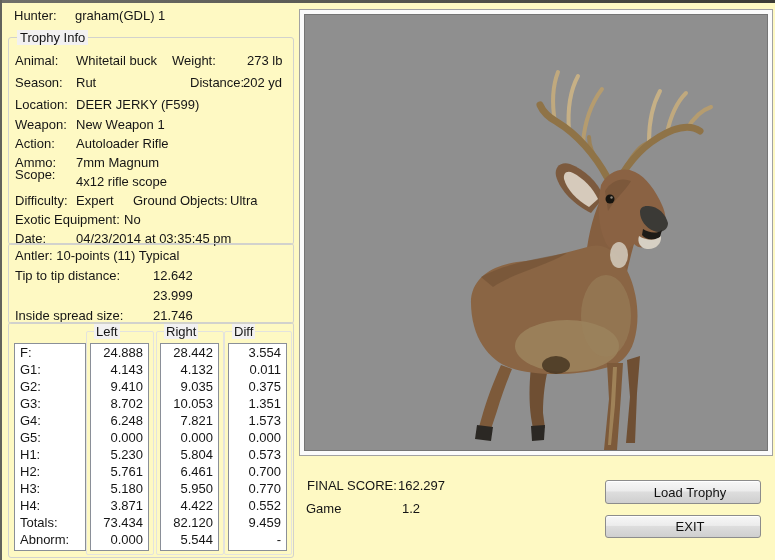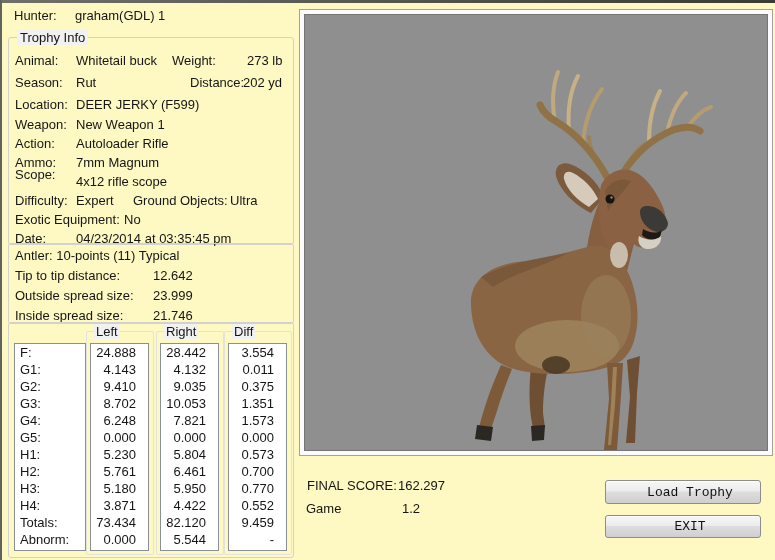--- a/index.html
+++ b/index.html
@@ -5,26 +5,26 @@
   html,body{margin:0;padding:0;background:#d8d8d8;font-family:"Liberation Sans","DejaVu Sans",sans-serif;}
   #app{position:relative;width:775px;height:560px;background:#fef9c3;overflow:hidden;color:#151515;}
   .edge-top{position:absolute;left:0;top:0;width:775px;height:3px;background:linear-gradient(90deg,#70706a,#3b3b35);}
   .edge-left{position:absolute;left:0;top:0;width:2px;height:560px;background:#62625c;}
   .t{position:absolute;font-size:13px;line-height:15px;white-space:nowrap;}
   .groupbox{position:absolute;border:1px solid #d2d2cd;border-radius:3px;}
   .gb-label{position:absolute;top:-8px;left:8px;background:#f2f1f1;padding:0 3px;font-size:13px;line-height:15px;white-space:nowrap;}
   .listbox{position:absolute;background:#ffffff;border:1px solid #8a8f98;overflow:hidden;}
   .cell{height:17px;font-size:13px;line-height:17px;white-space:nowrap;}
   .cell.lab{padding-left:5px;text-align:left;}
-  .cell.num{padding-right:12px;text-align:right;}
+  .cell.num{padding-right:5px;text-align:right;}
   .hframe{position:absolute;border:1px solid #e3e3de;border-radius:2px;}
   .hlabel{position:absolute;background:#f2f1f1;padding:0 2px;font-size:13px;line-height:15px;}
   .btn{position:absolute;width:156px;height:24px;border:1px solid #8c8c8c;border-radius:3px;
        background:linear-gradient(#f7f7f7,#ececec 45%,#dddddd 50%,#cfcfcf);
-       font-size:13px;font-family:Liberation Mono, monospace;color:#111;cursor:pointer;
+       font-size:13px;font-family:Liberation Sans, sans-serif;color:#111;cursor:pointer;
        box-shadow:inset 0 1px 0 #ffffff;padding-left:20px;}
   .viewport-outer{position:absolute;left:299px;top:9px;width:474px;height:447px;background:#fbfbfb;border:1px solid #a2a2a2;box-sizing:border-box;}
   .viewport-inner{position:absolute;left:4px;top:4px;width:464px;height:437px;background:#8f8f8f;border:1px solid #757575;box-sizing:border-box;overflow:hidden;}
 </style>
 </head>
 <body>
 
 <div id="app">
   <div class="edge-top"></div>
   <div class="edge-left"></div>
@@ -69,21 +69,20 @@
     <span class="t" style="left:115px;top:174px">No</span>
 
     <span class="t" style="left:6px;top:193px">Date:</span>
     <span class="t" style="left:67px;top:193px">04/23/2014 at 03:35:45 pm</span>
   </div>
 
   <div class="groupbox" style="left:8px;top:243px;width:284px;height:79px">
     <span class="t" style="left:6px;top:4px">Antler: 10-points (11) Typical</span>
     <span class="t" style="left:6px;top:24px">Tip to tip distance:</span>
     <span class="t" style="left:144px;top:24px">12.642</span>
-    <span class="t" style="left:6px;top:44px">Outside spread size:</span>
     <span class="t" style="left:144px;top:44px">23.999</span>
     <span class="t" style="left:6px;top:64px">Inside spread size:</span>
     <span class="t" style="left:144px;top:64px">21.746</span>
   </div>
 
   <div class="groupbox" style="left:8px;top:322px;width:284px;height:234px"></div>
 
   <div class="hframe" style="left:86px;top:331px;width:66px;height:222px"></div>
   <div class="hframe" style="left:156px;top:331px;width:66px;height:222px"></div>
   <div class="hframe" style="left:224px;top:331px;width:66px;height:222px"></div>

